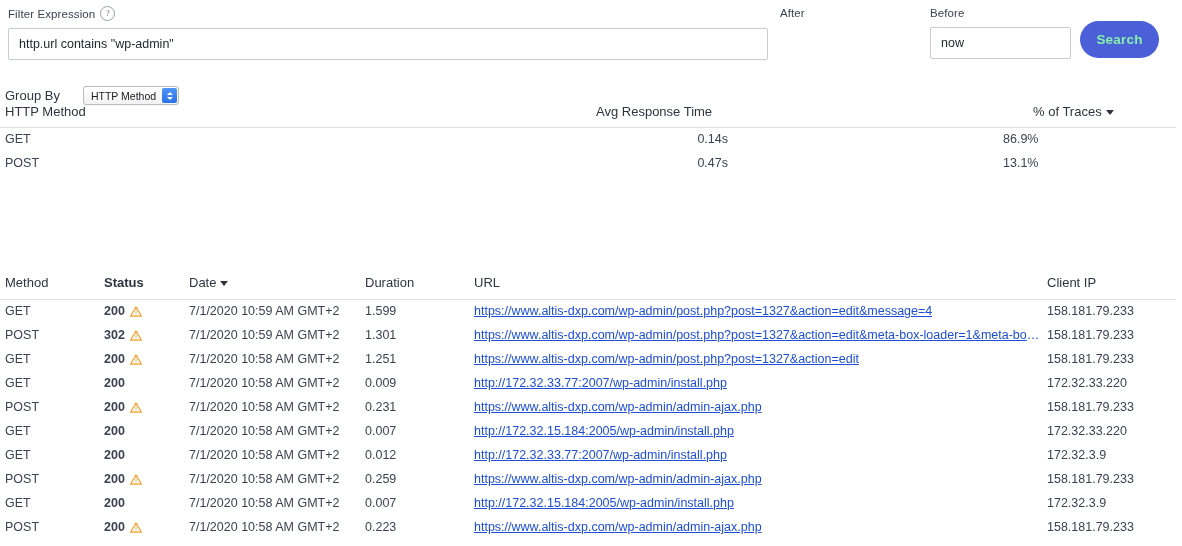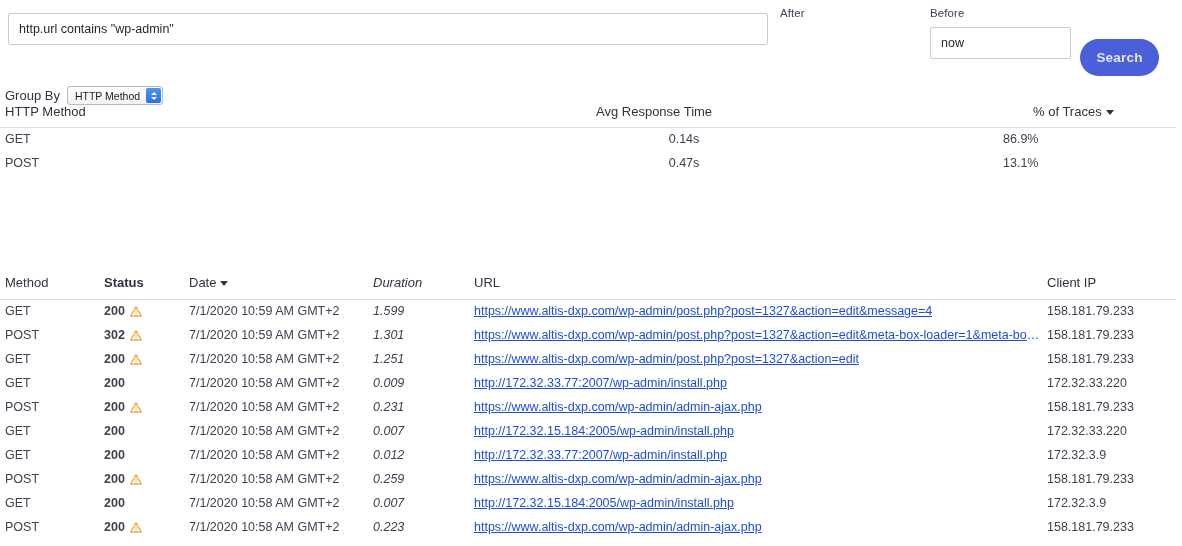--- a/index.html
+++ b/index.html
@@ -81,43 +81,43 @@
   }
   .before-group {
     position: absolute;
     left: 930px;
     top: 6px;
     width: 141px;
   }
   .search-button {
     position: absolute;
     left: 1080px;
-    top: 39px;
+    top: 21px;
     width: 79px;
     height: 37px;
     border: none;
     border-radius: 19px;
     background: #4a5fd8;
-    color: #e5e5e5;
+    color: #86efac;
     font-family: "Liberation Sans", sans-serif;
     font-size: 13.5px;
     font-weight: bold;
     letter-spacing: 0.2px;
     cursor: pointer;
     text-align: center;
   }
 
   
   .groupby-row {
     position: absolute;
     left: 5px;
     top: 86px;
     display: flex;
     align-items: center;
-    gap: 7px;
+    gap: 23px;
     text-align: center;
   }
   .groupby-label {
     font-size: 13px;
     color: #2e3440;
   }
   .mac-select {
     position: relative;
     display: inline-flex;
     align-items: center;
@@ -190,21 +190,21 @@
     height: 24px;
   }
   .summary-row .sc {
     position: absolute;
     top: 4px;
     font-size: 12.5px;
     color: #3b4252;
     white-space: nowrap;
   }
   .sc-method { left: 5px; }
-  .sc-avg { left: 602px; width: 164px; text-align: center; }
+  .sc-avg { left: 564px; width: 164px; text-align: right; }
   .sc-pct { left: 1003px; width: 14px; text-align: right; }
 
   
   .traces {
     position: absolute;
     left: 0;
     top: 275px;
     width: 1176px;
   }
   .traces-head {
@@ -226,21 +226,21 @@
   .trace-row .td {
     position: absolute;
     top: 4px;
     font-size: 12.5px;
     color: #3b4252;
     white-space: nowrap;
   }
   .col-method { left: 5px; }
   .col-status { left: 104px; display: flex; align-items: center; gap: 5px; font-weight: bold; }
   .col-date   { left: 189px; }
-  .col-dur    { left: 373px; font-style: italic; }
+  .col-dur    { left: 365px; }
   .col-url    { left: 474px; max-width: 568px; overflow: hidden; text-overflow: ellipsis; }
   .col-ip     { left: 1047px; }
 
   .url-link {
     color: #1d4ed8;
     text-decoration: underline;
     cursor: pointer;
     font-size: 12.5px;
     display: block;
     max-width: 568px;
@@ -257,20 +257,24 @@
   }
 </style>
 </head>
 <body>
 
 <div class="page">
 
   <div class="topbar">
 
     <div class="filter-group">
+      <div class="label-row">
+        <span class="field-label">Filter Expression</span>
+        <span class="help-icon">?</span>
+      </div>
       <input class="text-input" type="text" value="http.url contains &quot;wp-admin&quot;" style="">
     </div>
 
     <div class="after-group">
       <div class="field-label">After</div>
     </div>
 
     <div class="before-group">
       <div class="field-label">Before</div>
       <input class="text-input" type="text" value="now" style="">

